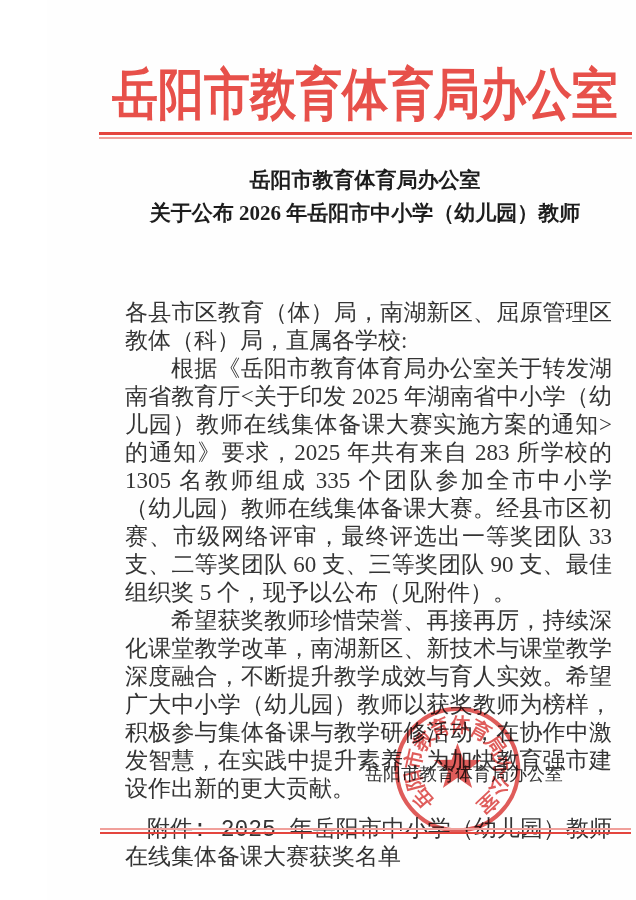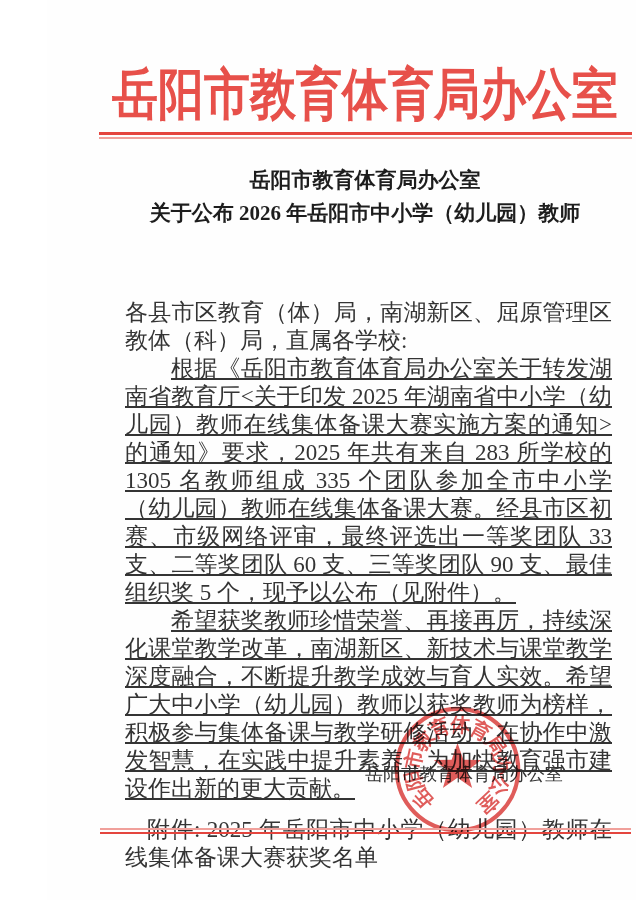--- a/index.html
+++ b/index.html
@@ -68,25 +68,25 @@
     line-height: 28px;
     color: #343434;
     text-align: justify;
     text-justify: inter-ideograph;
   }
   .content p {
     margin: 0;
   }
   .content p.indent {
     text-indent: 2em;
-    text-decoration: underline;
   }
   .content p.attachment {
     margin-top: 13px;
     text-indent: 22px;
+    font-family: Liberation Mono, monospace;
   }
   
   .signature {
     position: absolute;
     top: 762px;
     left: 297px;
     width: 240px;
     text-align: center;
     font-size: 18px;
     line-height: 24px;

